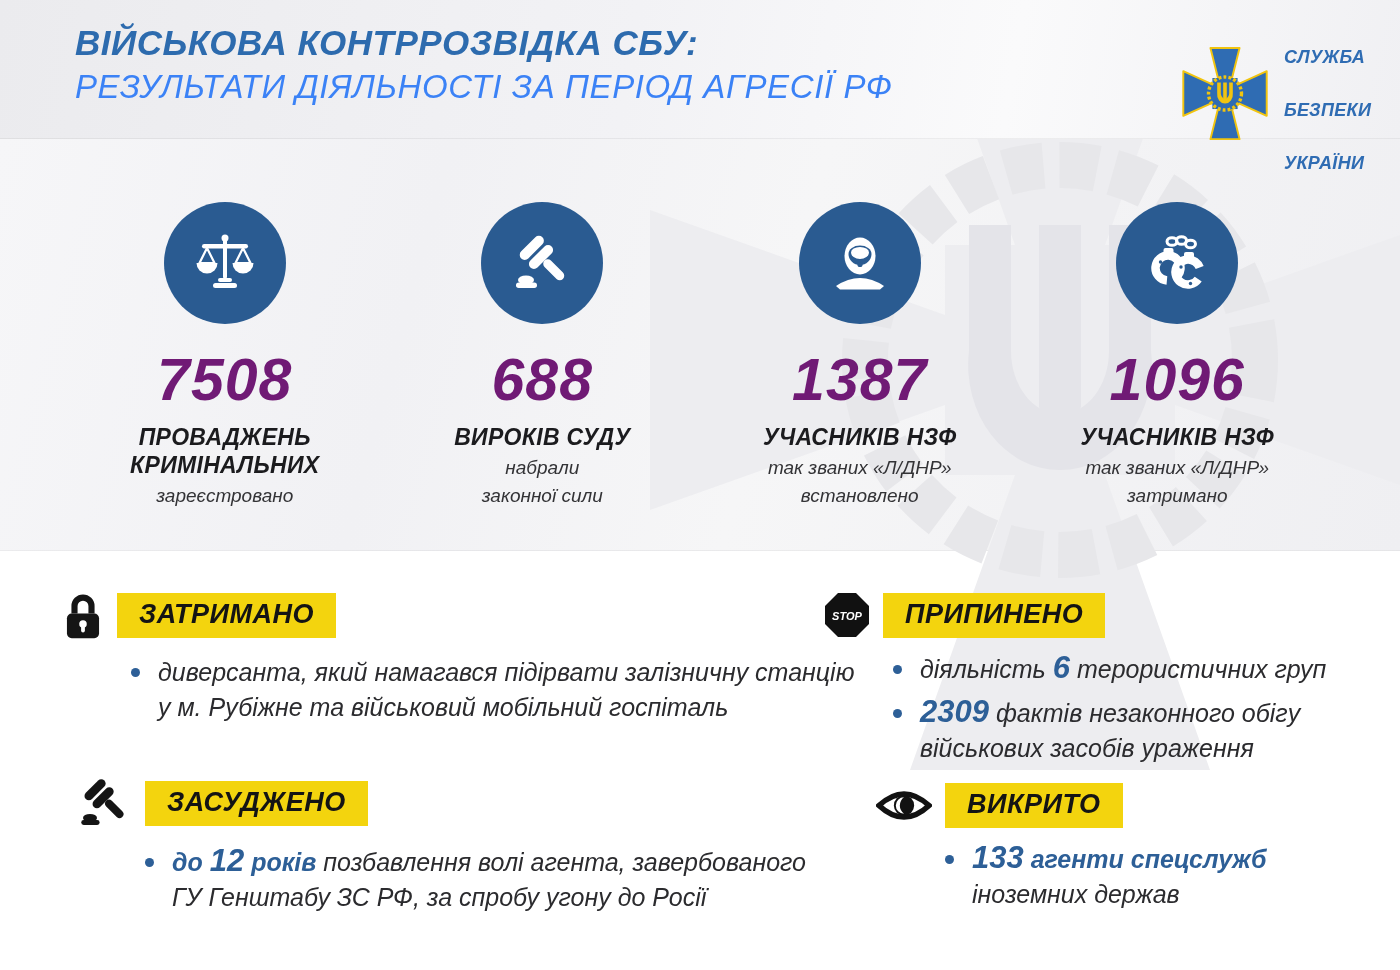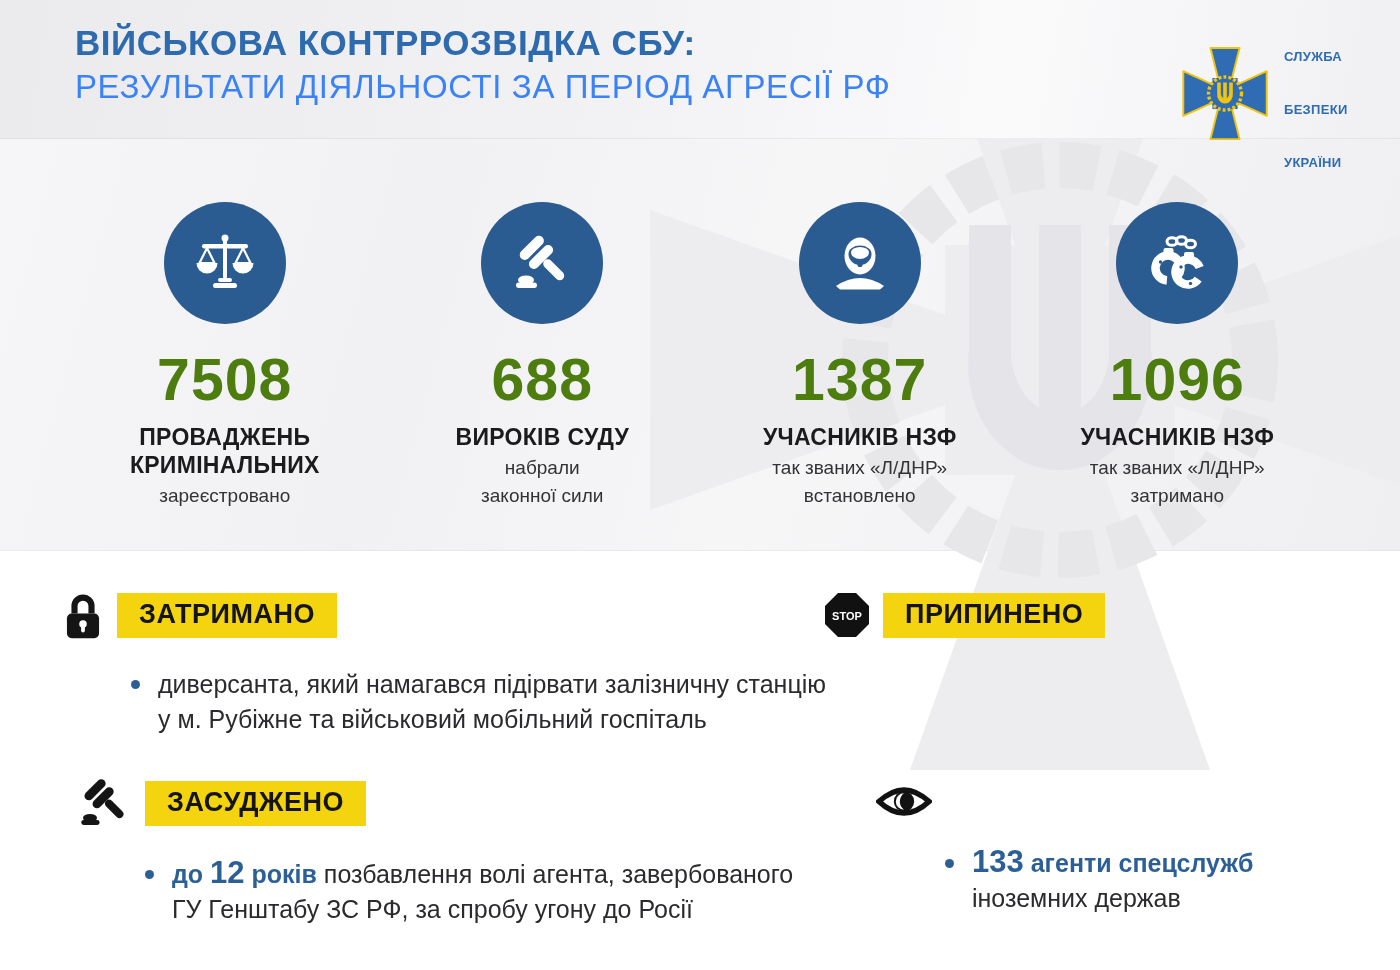--- a/index.html
+++ b/index.html
@@ -13,48 +13,48 @@
     position:absolute;left:0;top:138px;width:1400px;height:412px;z-index:0;
     background:linear-gradient(105deg,#f6f6f8 0%,#f1f1f4 30%,#f6f6f7 55%,#efeff2 100%);
     border-bottom:1px solid rgba(0,0,0,0.045);
   }
   .watermark{position:absolute;left:610px;top:-90px;width:900px;height:900px;z-index:1;}
   .band-header{
     position:absolute;left:0;top:0;width:1400px;height:138px;z-index:2;
     background:linear-gradient(100deg,#ebebee 0%,#f2f2f5 45%,#fafafb 72%,#f0f0f3 100%);
     border-bottom:1px solid rgba(0,0,0,0.05);
   }
-  .content{position:absolute;left:0;top:0;width:1400px;height:970px;z-index:3;}
+  .content{position:absolute;left:0;top:0;width:1400px;height:970px;z-index:3;font-style:italic;}
 
   
   .title{position:absolute;left:75px;top:25px;}
   .title-main{font-size:35px;font-weight:800;color:#2d6bae;letter-spacing:.5px;line-height:1.05;}
   .title-sub{margin-top:8px;font-size:33px;font-weight:400;color:#3b82f6;letter-spacing:.6px;line-height:1.05;}
   .logo{position:absolute;left:1181px;top:15px;display:flex;align-items:center;gap:15px;}
-  .logo-text div{font-size:13px;font-weight:700;color:#2f6cb3;line-height:22px;letter-spacing:.3px;margin-top:31px;}
+  .logo-text div{font-size:18px;font-weight:700;color:#2f6cb3;line-height:22px;letter-spacing:.3px;margin-top:31px;}
 
   
   .stats-row{position:absolute;left:66px;top:202px;width:1270px;display:flex;}
   .stat{flex:1;text-align:center;}
   .stat-circle{width:122px;height:122px;border-radius:50%;background:#2a5b91;margin:0 auto;
     display:flex;align-items:center;justify-content:center;}
-  .stat-value{margin-top:27px;font-size:59px;font-weight:800;color:#4d7c0f;letter-spacing:1px;line-height:1;}
+  .stat-value{margin-top:27px;font-size:59px;font-weight:800;color:#701a75;letter-spacing:1px;line-height:1;}
   .stat-bold{margin-top:13px;font-weight:800;font-size:23px;line-height:28px;color:#1b1b1e;letter-spacing:.3px;}
   .stat-sub{font-size:19px;line-height:28px;color:#333336;margin-top:3px;}
 
   
   .section{position:absolute;}
   #sec-detained{left:62px;top:590px;}
   #sec-convicted{left:76px;top:775px;}
   #sec-stopped{left:824px;top:592px;}
   #sec-exposed{left:876px;top:783px;}
   .sec-head{display:flex;align-items:center;gap:13px;}
   .badge{background:#f3d40e;color:#141414;font-weight:800;font-size:27px;
     padding:6px 22px 8px;letter-spacing:.5px;white-space:nowrap;}
-  .sec-body{margin:26px 0 0 58px;}
+  .sec-body{margin:14px 0 0 58px;}
   .bullet{position:relative;padding-left:38px;font-size:25px;line-height:35px;color:#2b2b2e;}
   .bullet::before{content:"";position:absolute;left:11px;top:13px;width:9px;height:9px;
     border-radius:50%;background:#2d5f97;}
   .bullet + .bullet{margin-top:9px;}
   .blue-bold{font-weight:800;color:#2d5f97;text-align:center;}
   .num-big{font-size:31px;font-weight:800;color:#2d5f97;line-height:1;}
   .icon-box{display:flex;align-items:center;justify-content:center;}
 </style>
 </head>
 <body>
@@ -259,31 +259,46 @@
     <div class="section" id="sec-stopped">
       <div class="sec-head">
         <span class="icon-box">
           <svg width="46" height="46" viewBox="0 0 46 46">
             <polygon points="14,1 32,1 45,14 45,32 32,45 14,45 1,32 1,14" fill="#111"></polygon>
             <text x="23" y="27.5" text-anchor="middle" font-family="Liberation Sans, sans-serif" font-size="11" font-weight="800" fill="#fff">STOP</text>
           </svg>
         </span>
         <span class="badge">ПРИПИНЕНО</span>
       </div>
+      <div class="sec-body">
+        <div class="bullet">
+          <span>діяльність</span>
+          <span class="num-big">6</span>
+          <span>терористичних груп</span>
+        </div>
+        <div class="bullet">
+          <div>
+            <span class="num-big">2309</span>
+            <span>фактів незаконного обігу</span>
+          </div>
+          <div>військових засобів ураження</div>
+        </div>
+      </div>
     </div>
 
     <div class="section" id="sec-exposed">
       <div class="sec-head">
         <span class="icon-box">
           <svg width="56" height="37" viewBox="0 0 58 38">
             <path d="M3 19 Q29 -5 55 19 Q29 43 3 19 Z" fill="#fff" stroke="#121212" stroke-width="5.5"></path>
             <circle cx="29" cy="19" r="10.5" fill="#121212"></circle>
             <path d="M29 10.5 a8.5 8.5 0 0 0 0 17 a10.5 10.5 0 0 1 0 -17 z" fill="#fff"></path>
           </svg>
         </span>
+        <span class="badge">ВИКРИТО</span>
       </div>
       <div class="sec-body">
         <div class="bullet">
           <div>
             <span class="num-big">133</span>
             <span class="blue-bold">агенти спецслужб</span>
           </div>
           <div>іноземних держав</div>
         </div>
       </div>

